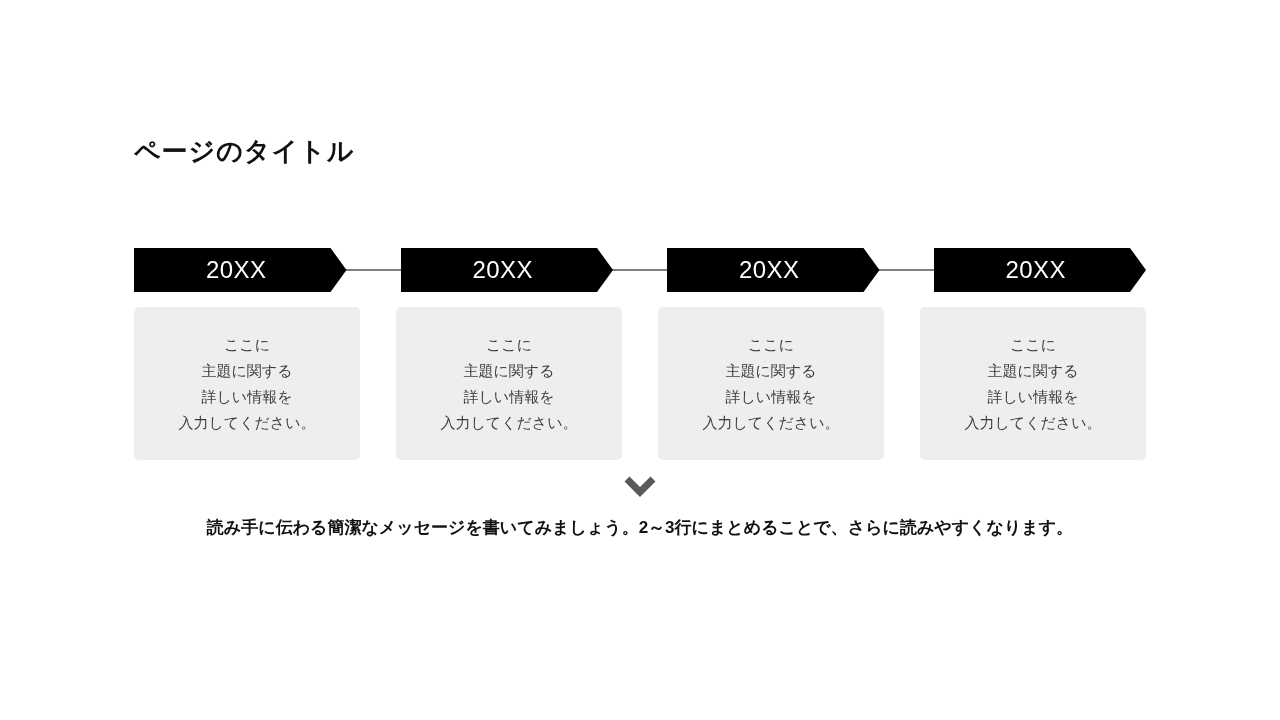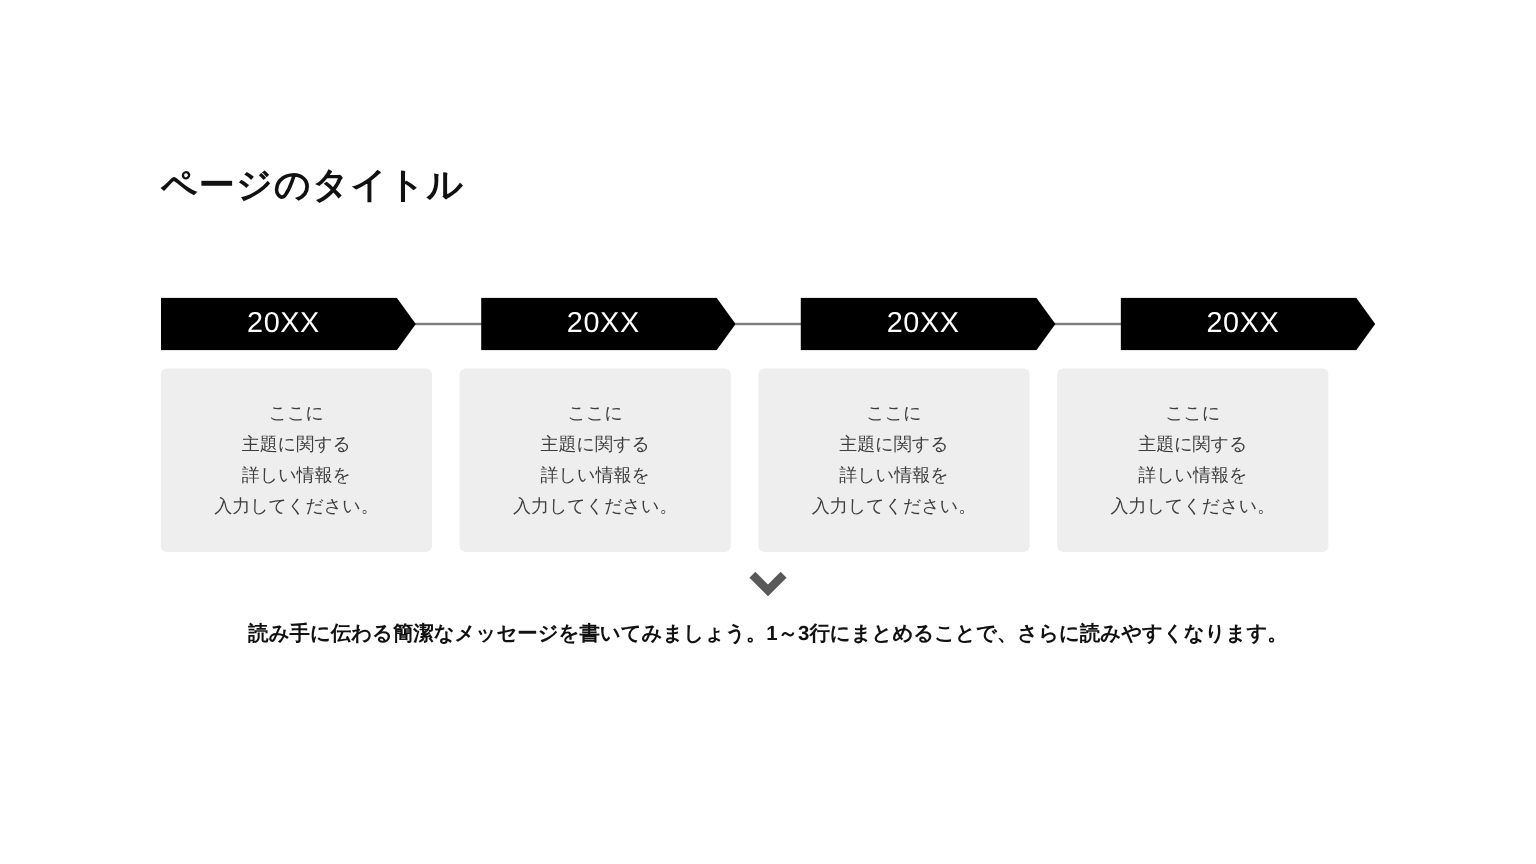--- a/index.html
+++ b/index.html
@@ -14,40 +14,40 @@
   body{
     background:var(--slide-bg);
     font-family:"Liberation Sans","DejaVu Sans",sans-serif;
   }
   .slide{
     position:relative;width:1280px;height:720px;
     background:var(--slide-bg);overflow:hidden;margin:0 auto;
   }
   .title{
     position:absolute;left:134px;top:134px;
-    font-size:30px;font-weight:700;color:var(--title-text);
+    font-size:26px;font-weight:700;color:var(--title-text);
     letter-spacing:1px;
   }
   .timeline{position:absolute;left:134px;top:248px;width:1012px;}
   .arrow-row{position:relative;display:flex;gap:54px;height:44px;}
   .connector{
     position:absolute;left:10px;right:10px;top:21px;height:2px;
     background:var(--connector);z-index:0;
   }
   .arrow{
     position:relative;z-index:1;width:226px;height:44px;
     background:var(--shape-bg);
     clip-path:polygon(0 0,calc(100% - 16px) 0,100% 50%,calc(100% - 16px) 100%,0 100%);
     display:flex;align-items:center;justify-content:center;
   }
   .year{
     color:var(--shape-text);font-size:24px;font-weight:500;
     letter-spacing:0.5px;padding-right:8px;
   }
-  .cards-row{display:flex;gap:23px;margin-top:15px;}
+  .cards-row{display:flex;gap:36px;margin-top:15px;}
   .card{
     width:226px;height:153px;background:var(--card-bg);
     border-radius:5px;
     display:flex;align-items:center;justify-content:center;text-align:center;
   }
   .card-text{font-size:15px;line-height:26px;color:var(--card-text);}
   .chevron-wrap{
     position:absolute;left:0;top:476px;width:100%;
     display:flex;justify-content:center;
   }
@@ -118,16 +118,16 @@
     </div>
   </div>
 
   <div class="chevron-wrap">
     <svg width="34" height="22" viewBox="0 0 34 22" aria-hidden="true">
       <polyline points="4,3 17,16 30,3" fill="none" stroke="var(--chevron)" stroke-width="7"></polyline>
     </svg>
   </div>
 
   <div class="footer">
-    <div>読み手に伝わる簡潔なメッセージを書いてみましょう。1～3行にまとめることで、さらに読みやすくなります。</div>
+    <div>読み手に伝わる簡潔なメッセージを書いてみましょう。2～3行にまとめることで、さらに読みやすくなります。</div>
   </div>
 
 </div>
 
 </body></html>

